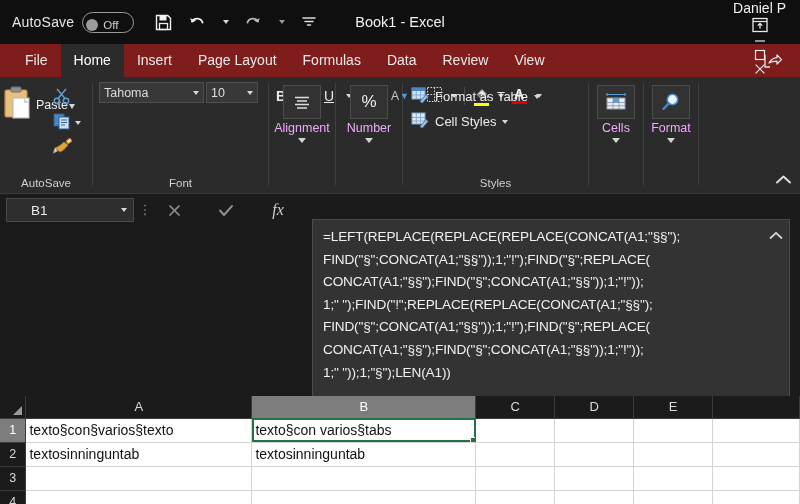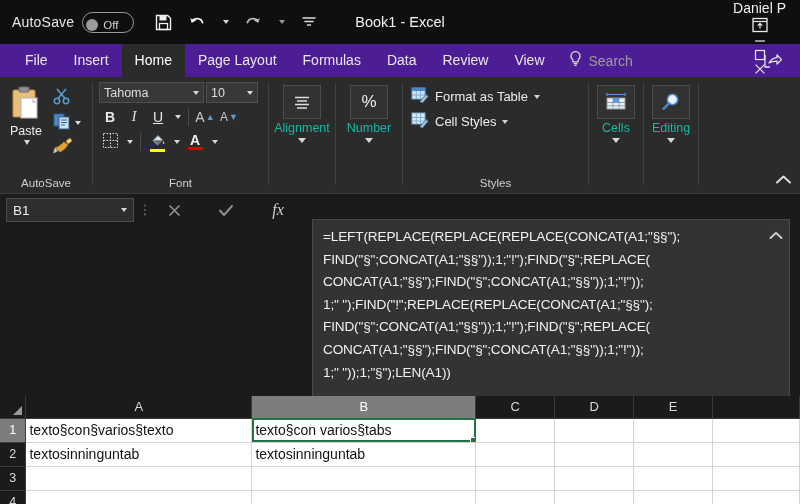--- a/index.html
+++ b/index.html
@@ -39,21 +39,21 @@
     pointer-events:none;
   }
   .title-right {
     margin-left:auto; display:flex; align-items:center; height:44px;flex-direction:column;
   }
   .acct { font-size:14px; color:#f0f0f0; padding:0 14px; }
   .winbtn { width:46px; height:44px; display:flex; align-items:center; justify-content:center; }
 
   
   .tabs {
-    height:33px; background:#4c1d95; display:flex; align-items:flex-start; padding-left:12px;
+    height:33px; background:#7f1d1d; display:flex; align-items:flex-start; padding-left:12px;
   }
   .tab {
     padding:0 13px; height:33px; line-height:33px; font-size:14px; color:#e9e9e9;
     white-space:nowrap;
   }
   .tab.active { background:#2b2b2b; color:#ffffff; }
   .searchbox { display:flex; align-items:center; gap:6px; padding:0 10px; height:33px; }
   .searchbox .lbl { font-size:14px; color:#9d9d9d; }
   .tabs-right { margin-left:auto; display:flex; align-items:center; height:33px; padding-right:10px;}
   .share-btn { width:34px; height:33px; display:flex; align-items:center; justify-content:center;}
@@ -66,21 +66,21 @@
   .grp { position:relative; display:flex; flex-direction:column; height:117px; }
   .grp .grp-body { flex:1; display:flex; align-items:flex-start; padding-top:6px; }
   .grp .grp-label {
     height:21px; font-size:11.5px; color:#d0d0d0; text-align:center; line-height:21px;
     position:relative;
   }
   .grp-sep { width:1px; background:#404040; margin:6px 0 8px 0; }
 
   
   .clip { width:92px; }
-  .paste-col { width:52px; display:flex; flex-direction:column; align-items:center; padding-top:2px;}
+  .paste-col { width:52px; display:flex; flex-direction:row; align-items:center; padding-top:2px;}
   .paste-icon { width:36px; height:40px; position:relative; }
   .paste-lbl { font-size:12.5px; color:#eee; margin-top:-1px;}
   .clip-right { display:flex; flex-direction:column; gap:3px; padding-top:4px; }
   .clip-row { display:flex; align-items:center; gap:2px; height:22px;}
 
   
   .fontgrp { width:175px; }
   .font-row1 { display:flex; gap:2px; padding:0 6px; }
   .combo {
     height:21px; background:#383838; border:1px solid #4e4e4e; display:flex; align-items:center;
@@ -98,21 +98,21 @@
 
   
   .alignGrp, .numGrp { width:66px; }
   .bigbtn {
     width:100%; display:flex; flex-direction:column; align-items:center; gap:2px; padding-top:2px;
   }
   .bigbtn .box {
     width:38px; height:34px; border:1px solid #4c4c4c; background:#323232;
     display:flex; align-items:center; justify-content:center;
   }
-  .bigbtn .cap { font-size:12.5px; color:#14b8a6; }
+  .bigbtn .cap { font-size:12.5px; color:#f0abfc; }
   .bigbtn .dn {
     width:0;height:0;border-left:4px solid transparent;border-right:4px solid transparent;
     border-top:5px solid #d5d5d5; margin-top:1px;
   }
 
   
   .stylesGrp { width:185px; }
   .style-row { display:flex; align-items:center; gap:6px; height:25px; padding-left:8px;}
   .style-row .tx { font-size:13px; color:#ededed; white-space:nowrap;}
   .mini-caret {
@@ -123,21 +123,21 @@
 
   .cellsGrp, .editGrp { width:54px; }
   .ribbon-collapse { position:absolute; right:8px; bottom:4px; color:#d8d8d8; }
 
   
   .fbar { height:32px; background:#1b1b1b; display:flex; align-items:center; padding:0 6px; }
   .namebox {
     width:128px; height:24px; background:#2e2e2e; border:1px solid #4a4a4a;
     display:flex; align-items:center; padding:0 6px; font-size:13.5px; color:#e9e9e9;
   }
-  .namebox .nv { flex:1; }
+  .namebox .nv { flex:1;margin-left:18px; }
   .dots { width:22px; text-align:center; color:#8a8a8a; font-size:13px; letter-spacing:0; line-height:10px;}
   .fb-btns { display:flex; align-items:center; gap:16px; }
   .fb-btn { width:36px; height:26px; display:flex; align-items:center; justify-content:center;
             color:#8f8f8f; font-size:16px; }
   .fx { font-style:italic; font-family:"Liberation Serif", serif; font-size:16px; color:#cfcfcf;}
 
   
   .fpanel {
     position:absolute; left:312px; top:219px; width:478px; height:181px;
     background:#333333; border:1px solid #4a4a4a; padding:6px 10px 0 10px;
@@ -244,36 +244,27 @@
       <div class="winbtn close">
         <svg width="14" height="14" viewBox="0 0 14 14">
             <path d="M2.6 2.6l8.8 8.8M11.4 2.6l-8.8 8.8" stroke="#eaeaea" stroke-width="1.2"></path>
           </svg>
       </div>
     </div>
   </div>
 
   <div class="tabs">
     <div class="tab">File</div>
+    <div class="tab active">Home</div>
     <div class="tab">Insert</div>
-    <div class="tab active">Home</div>
     <div class="tab">Page Layout</div>
     <div class="tab">Formulas</div>
     <div class="tab">Data</div>
     <div class="tab">Review</div>
     <div class="tab">View</div>
-    <div class="searchbox">
-      <span>
-        <svg width="15" height="17" viewBox="0 0 15 17">
-            <path d="M7.5 1.5a4.6 4.6 0 0 0-2.7 8.3v2.1h5.4V9.8A4.6 4.6 0 0 0 7.5 1.5z" fill="none" stroke="#d8d8d8" stroke-width="1.2"></path>
-            <path d="M5.6 13.6h3.8M6.3 15.4h2.4" stroke="#d8d8d8" stroke-width="1.2"></path>
-          </svg>
-      </span>
-      <span class="lbl">Search</span>
-    </div>
     <div class="tabs-right">
       <div class="share-btn">
         <svg width="20" height="18" viewBox="0 0 20 18">
             <path d="M2 3v12h5" fill="none" stroke="#e4e4e4" stroke-width="1.3"></path>
             <path d="M6 11c2-4 5-5.2 8-5.4V3l4.5 4.6L14 12V9.2c-3 0-6 .6-8 1.8z" fill="none" stroke="#e4e4e4" stroke-width="1.3" stroke-linejoin="round"></path>
           </svg>
       </div>
     </div>
   </div>
 
@@ -322,21 +313,21 @@
                 </svg>
             </span>
           </div>
         </div>
       </div>
       <div class="grp-label">AutoSave</div>
     </div>
     <div class="grp-sep"></div>
 
     <div class="grp fontgrp">
-      <div class="grp-body" style="flex-direction:column;padding-top:5px;">
+      <div class="grp-body" style="flex-direction:row;padding-top:5px;">
         <div class="font-row1">
           <div class="combo font-name">
             <span class="cv">Tahoma</span>
             <span class="caret-sm"></span>
           </div>
           <div class="combo font-size">
             <span class="cv">10</span>
             <span class="caret-sm"></span>
           </div>
         </div>
@@ -475,21 +466,21 @@
 
     <div class="grp editGrp">
       <div class="grp-body">
         <div class="bigbtn">
           <span class="box">
             <svg width="22" height="20" viewBox="0 0 22 20">
                 <circle cx="12.5" cy="7.5" r="5.2" fill="#eaf2fa" stroke="#4a86c5" stroke-width="1.6"></circle>
                 <path d="M8.6 11.6L3.5 16.8" stroke="#4a86c5" stroke-width="2.4" stroke-linecap="round"></path>
               </svg>
           </span>
-          <span class="cap">Editing</span>
+          <span class="cap">Format</span>
           <span class="dn"></span>
         </div>
       </div>
       <div class="grp-label"></div>
     </div>
     <div class="grp-sep"></div>
 
     <div class="ribbon-collapse">
       <svg width="17" height="11" viewBox="0 0 17 11">
           <path d="M2 8.5L8.5 2.5L15 8.5" fill="none" stroke="#dcdcdc" stroke-width="2" stroke-linecap="round" stroke-linejoin="round"></path>

